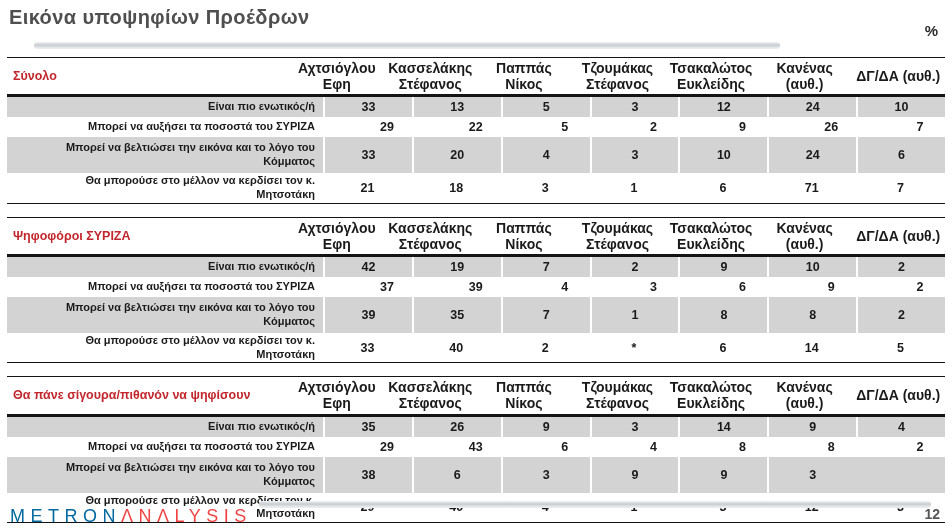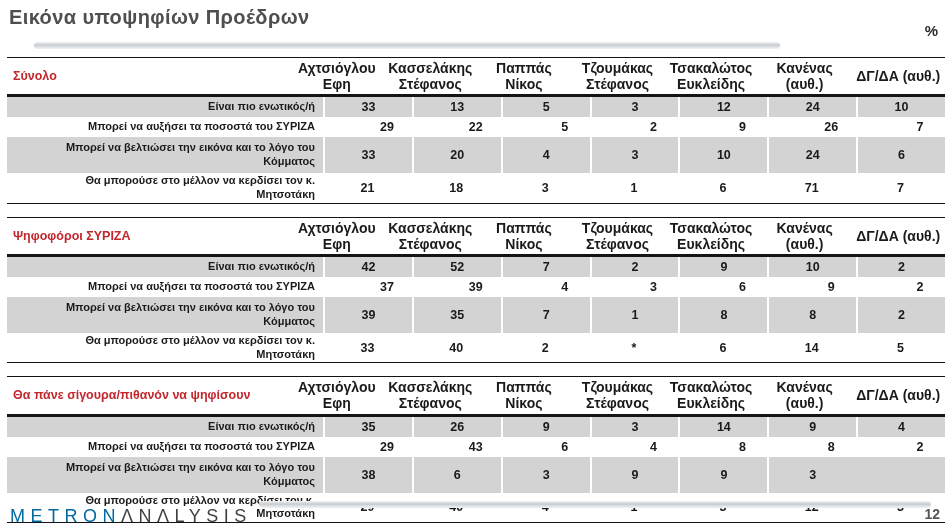--- a/index.html
+++ b/index.html
@@ -105,21 +105,21 @@
     background: linear-gradient(to bottom, #f3f4f5, #c6cbcf 45%, #dfe2e4 70%, #eef0f1);
   }
   .logo {
     position: absolute;
     left: 10px; top: 506px;
     font-size: 18px;
     letter-spacing: 5.5px;
     font-weight: normal;
   }
   .logo .metron { color: #0369a1; text-align: right; }
-  .logo .analysis { color: #404040; text-align: right; }
+  .logo .analysis { color: #ef4444; text-align: right; }
   .page-number {
     position: absolute;
     right: 12px; top: 506px;
     font-size: 14px;
     font-weight: bold;
     color: #555555;
   }
 </style>
 </head>
 <body>
@@ -192,21 +192,21 @@
         <div class="h-cell">Παππάς Νίκος</div>
         <div class="h-cell">Τζουμάκας Στέφανος</div>
         <div class="h-cell">Τσακαλώτος Ευκλείδης</div>
         <div class="h-cell">Κανένας (αυθ.)</div>
         <div class="h-cell">ΔΓ/ΔΑ (αυθ.)</div>
       </div>
     <div class="tbody">
         <div class="t-row shaded">
           <div class="label-cell">Είναι πιο ενωτικός/ή</div>
           <div class="v-cell">42</div>
-          <div class="v-cell">52</div>
+          <div class="v-cell">19</div>
           <div class="v-cell">7</div>
           <div class="v-cell">2</div>
           <div class="v-cell">9</div>
           <div class="v-cell">10</div>
           <div class="v-cell">2</div>
         </div>
         <div class="t-row">
           <div class="label-cell">Μπορεί να αυξήσει τα ποσοστά του ΣΥΡΙΖΑ</div>
           <div class="v-cell">37</div>
           <div class="v-cell">39</div>

